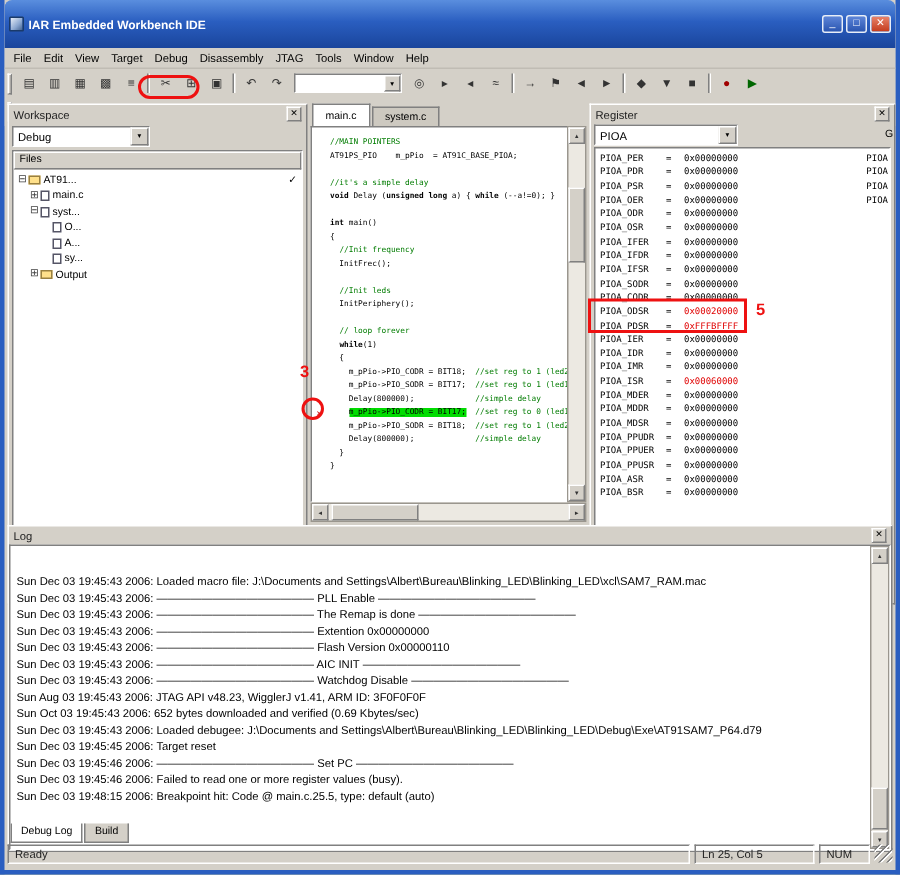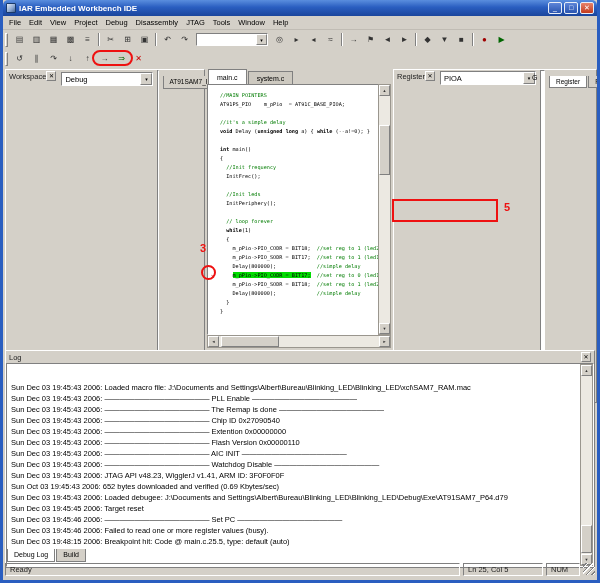--- a/index.html
+++ b/index.html
@@ -1,39 +1,39 @@
 <!DOCTYPE html>
 <html style="--exec-green: #00dc00; --changed-red: #e00000; --annotation-red: #ee1111; --comment-green: #007c00;"><head>
 <meta charset="utf-8">
 <style>
   *{margin:0;padding:0;box-sizing:border-box}
   html,body{width:600px;height:583px;overflow:hidden;background:#3a6ea5}
   body{font-family:"Liberation Sans",sans-serif}
   .window{position:relative;width:600px;height:583px;background:#d4d0c8;border:3px solid #2a5ec0;border-top:none;overflow:hidden}
   
-  .titlebar{height:16px;background:linear-gradient(180deg,#5a8ede 0%,#2a5ec0 45%,#1a459c 100%);border-radius:5px 5px 0 0;display:flex;align-items:center;padding:0 3px;gap:3px}
+  .titlebar{height:16px;background:linear-gradient(180deg,#5a8ede 0%,#2a5ec0 45%,#1a459c 100%);border-radius:5px 5px 0 0;display:flex;align-items:center;padding:16px 3px;gap:3px}
   .app-icon{width:10px;height:10px;background:linear-gradient(135deg,#e8eef8,#8aa6d0 60%,#44628f);border:1px solid #1a3a6a;border-radius:1px;flex:none}
   .title-text{color:#fff;font-size:8px;font-weight:bold;white-space:nowrap}
   .win-btns{margin-left:auto;display:flex;gap:2px}
   .wb{width:14px;height:12px;border:1px solid #e8eef8;border-radius:2px;color:#fff;font-size:7px;line-height:10px;text-align:center}
   .wb-min,.wb-max{background:linear-gradient(#5d85d8,#2a55b0)}
   .wb-close{background:linear-gradient(#e8836a,#c43b1d)}
   
   .menubar{height:14px;display:flex;align-items:center;padding-left:2px;border-bottom:1px solid #c0bcb4;background:#d4d0c8}
   .menu-item{font-size:7.5px;padding:0 4px;color:#000;white-space:nowrap}
   .toolbar{height:19px;display:flex;align-items:center;padding-left:1px;background:#d4d0c8}
   .tb-grip{width:3px;height:14px;border:1px solid;border-color:#fff #808080 #808080 #fff;margin:0 3px 0 1px}
   .tb-btn{width:17px;height:15px;display:flex;align-items:center;justify-content:center}
   .tb-glyph{font-size:8px;color:#333;line-height:1}
   .tb-sep{width:2px;height:13px;border-left:1px solid #808080;border-right:1px solid #fff;margin:0 2px}
   .tb-combo{width:72px;height:13px;background:#fff;border:1px solid;border-color:#808080 #fff #fff #808080;display:flex;align-items:center;margin:0 3px}
   .tb-combo-txt{flex:1;font-size:7px;padding-left:2px}
   .tb-combo-arr{width:11px;height:11px;background:#d4d0c8;border:1px solid;border-color:#fff #808080 #808080 #fff;font-size:5px;text-align:center;line-height:10px}
   
-  .panel{position:absolute;top:69px;height:334px;background:#d4d0c8;border:1px solid;border-color:#fff #808080 #808080 #fff;display:flex;flex-direction:row}
+  .panel{position:absolute;top:69px;height:334px;background:#d4d0c8;border:1px solid;border-color:#fff #808080 #808080 #fff;display:flex;flex-direction:column}
   .p-hd{height:12px;display:flex;align-items:center;font-size:7.5px;padding:0 3px;color:#222;flex:none}
   .p-x{margin-left:auto;width:10px;height:10px;background:#d4d0c8;border:1px solid;border-color:#fff #808080 #808080 #fff;font-size:6px;line-height:8px;text-align:center;color:#000}
   .combo{height:14px;background:#fff;border:1px solid;border-color:#808080 #fff #fff #808080;display:flex;align-items:center;font-size:7.5px;padding-left:3px}
   .combo-btn{margin-left:auto;width:12px;height:12px;background:#d4d0c8;border:1px solid;border-color:#fff #808080 #808080 #fff;text-align:center;font-size:5px;line-height:11px}
   
   .workspace{left:2px;width:200px}
   .ws-combo{margin:2px;width:92px;flex:none}
   .files-box{flex:1;margin:0 2px;background:#fff;border:1px solid;border-color:#808080 #fff #fff #808080;overflow:hidden;display:flex;flex-direction:column;min-height:0}
   .files-hd{height:12px;background:#d4d0c8;border:1px solid;border-color:#fff #808080 #808080 #fff;font-size:7px;padding-left:3px;line-height:10px;flex:none}
   .tree{padding-top:2px}
@@ -115,21 +115,21 @@
       <span class="wb wb-min">_</span>
       <span class="wb wb-max">□</span>
       <span class="wb wb-close">✕</span>
     </span>
   </div>
 
   <div class="menubar">
       <span class="menu-item">File</span>
       <span class="menu-item">Edit</span>
       <span class="menu-item">View</span>
-      <span class="menu-item">Project</span>
+      <span class="menu-item">Target</span>
       <span class="menu-item">Debug</span>
       <span class="menu-item">Disassembly</span>
       <span class="menu-item">JTAG</span>
       <span class="menu-item">Tools</span>
       <span class="menu-item">Window</span>
       <span class="menu-item">Help</span>
     </div>
 
   <div class="toolbar">
     <span class="tb-grip"></span>
@@ -494,26 +494,25 @@
     </div>
     <div class="log-body">
       <div class="vscroll log-scroll">
         <span class="sb-btn sb-up">▲</span>
         <span class="sb-thumb log-thumb"></span>
         <span class="sb-btn sb-down">▼</span>
       </div>
     <div class="log-line">Sun Dec 03 19:45:43 2006: Loaded macro file: J:\Documents and Settings\Albert\Bureau\Blinking_LED\Blinking_LED\xcl\SAM7_RAM.mac</div>
         <div class="log-line">Sun Dec 03 19:45:43 2006: —————————————— PLL Enable ——————————————</div>
         <div class="log-line">Sun Dec 03 19:45:43 2006: —————————————— The Remap is done ——————————————</div>
-        <div class="log-line">Sun Dec 03 19:45:43 2006: —————————————— Chip ID  0x27090540</div>
         <div class="log-line">Sun Dec 03 19:45:43 2006: —————————————— Extention 0x00000000</div>
         <div class="log-line">Sun Dec 03 19:45:43 2006: —————————————— Flash Version 0x00000110</div>
         <div class="log-line">Sun Dec 03 19:45:43 2006: —————————————— AIC INIT ——————————————</div>
         <div class="log-line">Sun Dec 03 19:45:43 2006: —————————————— Watchdog Disable ——————————————</div>
-        <div class="log-line">Sun Dec 03 19:45:43 2006: JTAG API v48.23, WigglerJ v1.41, ARM ID: 3F0F0F0F</div>
+        <div class="log-line">Sun Aug 03 19:45:43 2006: JTAG API v48.23, WigglerJ v1.41, ARM ID: 3F0F0F0F</div>
         <div class="log-line">Sun Oct 03 19:45:43 2006: 652 bytes downloaded and verified (0.69 Kbytes/sec)</div>
         <div class="log-line">Sun Dec 03 19:45:43 2006: Loaded debugee: J:\Documents and Settings\Albert\Bureau\Blinking_LED\Blinking_LED\Debug\Exe\AT91SAM7_P64.d79</div>
         <div class="log-line">Sun Dec 03 19:45:45 2006: Target reset</div>
         <div class="log-line">Sun Dec 03 19:45:46 2006: —————————————— Set PC ——————————————</div>
         <div class="log-line">Sun Dec 03 19:45:46 2006: Failed to read one or more register values (busy).</div>
         <div class="log-line">Sun Dec 03 19:48:15 2006: Breakpoint hit: Code @ main.c.25.5, type: default (auto)</div>
       </div>
   </div>
 
   <div class="bottom-tabs"><span class="btab active">Debug Log</span><span class="btab">Build</span></div>

